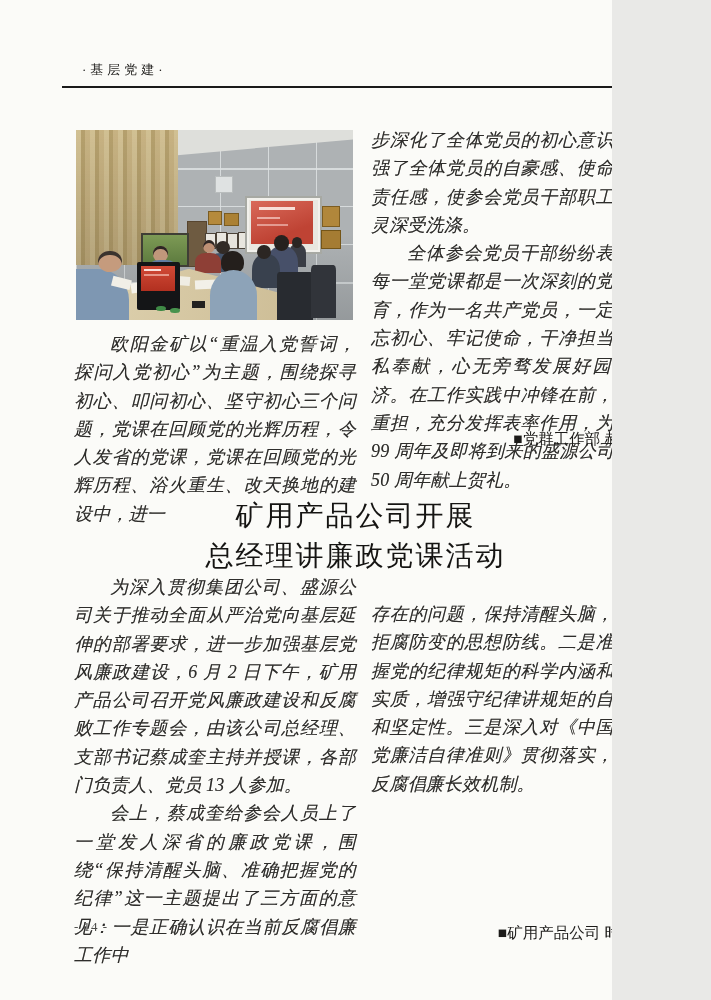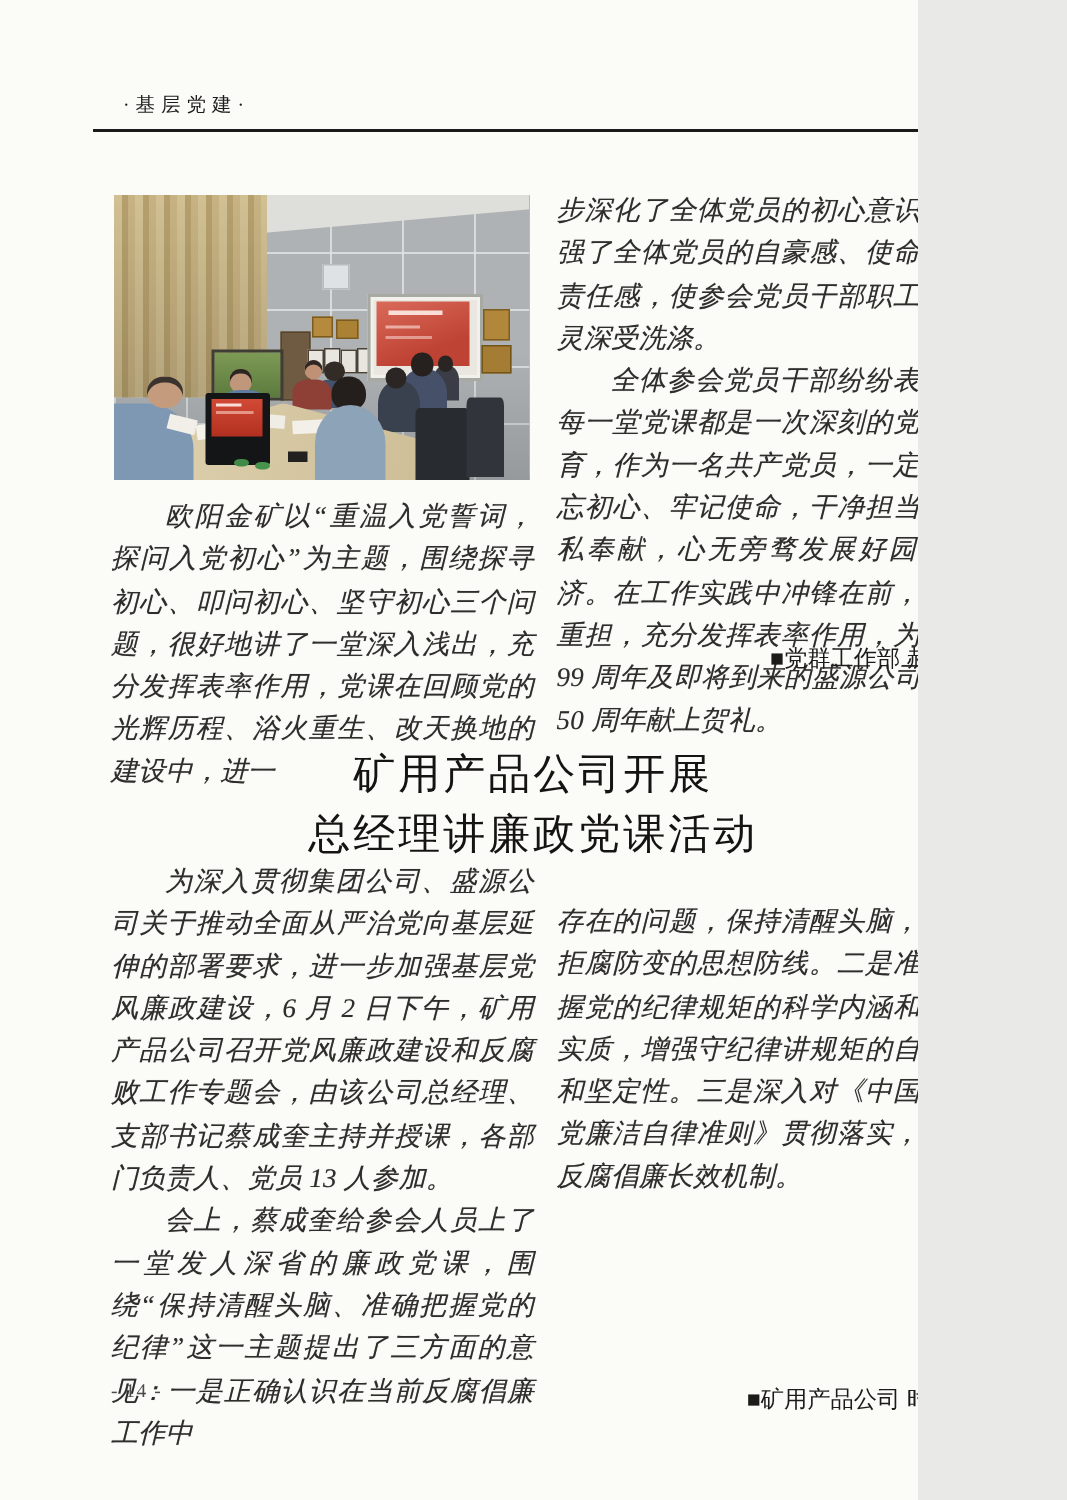--- a/index.html
+++ b/index.html
@@ -110,21 +110,21 @@
     <div class="ph" style="left:85%;top:71%;width:9%;height:28%;background:#31343a;border-radius:10% 10% 0 0;"></div>
     <div class="ph" style="left:29%;top:92.5%;width:3.5%;height:3%;background:#3f8a46;border-radius:50%;"></div>
     <div class="ph" style="left:34%;top:93.5%;width:3.5%;height:3%;background:#47934d;border-radius:50%;"></div>
 
     <div class="ph" style="left:0;top:73%;width:19%;height:27%;background:#7e97b2;border-radius:0 60% 0 0;"></div>
     <div class="ph" style="left:8%;top:63.5%;width:8.5%;height:11.5%;background:#c59b7d;border-radius:50%;box-shadow:inset 0 4px 0 #3a332e;"></div>
     <div class="ph" style="left:13%;top:78%;width:7%;height:5%;background:#f1efe7;transform:rotate(14deg);"></div>
   </div>
 
   <div class="col col-a1-left">
-    <p class="ind">欧阳金矿以“重温入党誓词，探问入党初心”为主题，围绕探寻初心、叩问初心、坚守初心三个问题，很好地讲了一堂深入浅出，充分发挥表率作用，党课在回顾党的光辉历程、浴火重生、改天换地的建设中，进一</p>
+    <p class="ind">欧阳金矿以“重温入党誓词，探问入党初心”为主题，围绕探寻初心、叩问初心、坚守初心三个问题，党课在回顾党的光辉历程，令人发省的党课，党课在回顾党的光辉历程、浴火重生、改天换地的建设中，进一</p>
   </div>
   <div class="col col-a1-right">
     <p>步深化了全体党员的初心意识，增强了全体党员的自豪感、使命感、责任感，使参会党员干部职工的心灵深受洗涤。</p>
     <p class="ind">全体参会党员干部纷纷表示，每一堂党课都是一次深刻的党性教育，作为一名共产党员，一定要不忘初心、牢记使命，干净担当、无私奉献，心无旁骛发展好园区经济。在工作实践中冲锋在前，勇挑重担，充分发挥表率作用，为建党 99 周年及即将到来的盛源公司建企 50 周年献上贺礼。</p>
   </div>
   <div class="byline byline-1">■党群工作部 郝晓霞</div>
 
   <div class="article-title">
     <div>矿用产品公司开展</div>
     <div>总经理讲廉政党课活动</div>

